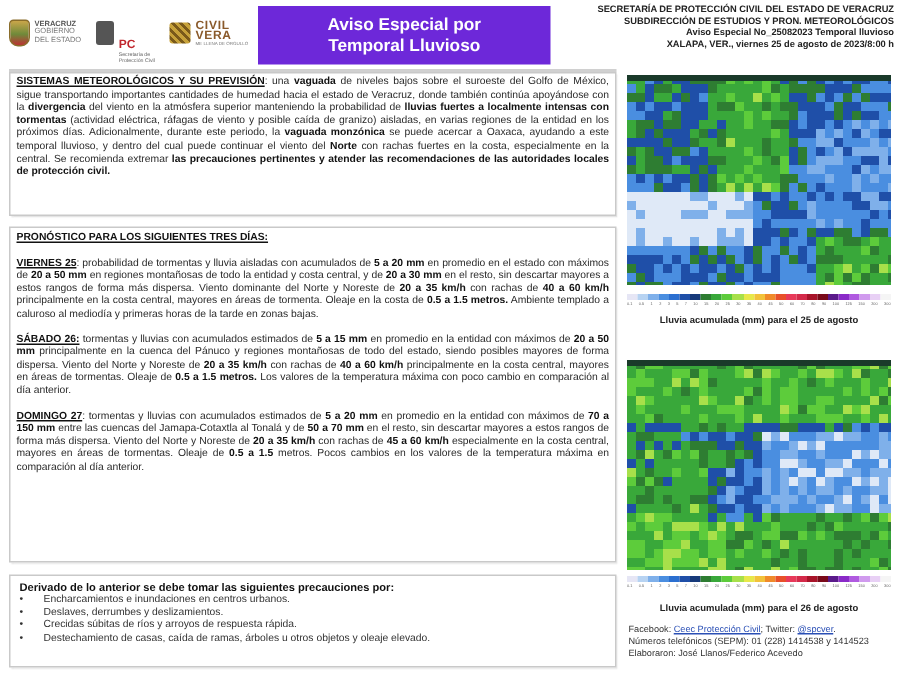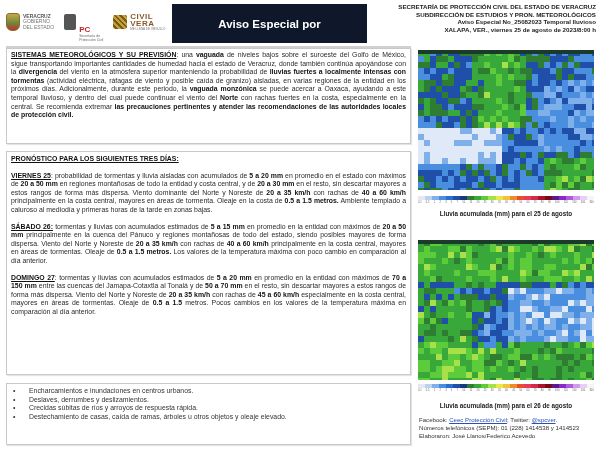--- a/index.html
+++ b/index.html
@@ -9,21 +9,21 @@
   .logo{display:flex;align-items:center;gap:3px;}
   .shield{width:12px;height:16px;border-radius:3px 3px 6px 6px;background:linear-gradient(#caa64a,#6f8a3a 55%,#b33 100%);border:1px solid #8a6d2b;}
   .logo-txt{font-size:5px;line-height:5.5px;color:#555;font-weight:bold;}
   .logo-txt .sub{font-weight:normal;color:#777;}
   .pc-badge{width:12px;height:16px;background:#555;border-radius:2px;}
   .pc-txt{font-size:8px;font-weight:bold;color:#c0262d;line-height:8px;margin-top:24px;}
   .pc-sub{font-size:3.5px;color:#666;line-height:4px;}
   .vc-mark{width:14px;height:14px;background:repeating-linear-gradient(45deg,#c7a23a 0 2px,#7a5a1a 2px 4px);border-radius:2px;}
   .vc-txt{font-size:8px;font-weight:bold;color:#8a5a2b;line-height:7px;letter-spacing:0.5px;}
   .vc-sub{font-size:3px;color:#777;}
-  .title-box{position:absolute;left:172px;top:4px;width:195px;height:39px;background:#0f172a;color:#fff;display:flex;flex-direction:column;align-items:center;justify-content:center;font-weight:bold;font-size:11.5px;line-height:14px;text-align:center;}
+  .title-box{position:absolute;left:172px;top:4px;width:195px;height:39px;background:#6d28d9;color:#fff;display:flex;flex-direction:column;align-items:center;justify-content:center;font-weight:bold;font-size:11.5px;line-height:14px;text-align:center;}
   .agency{position:absolute;right:4px;top:3px;width:225px;text-align:right;font-size:6.2px;line-height:7.6px;color:#222;font-weight:bold;}
   .rule{position:absolute;left:6px;top:46px;width:405px;height:2px;background:#d0d0d0;}
   .box{position:absolute;border:1px solid #c9c9c9;box-shadow:1px 1px 1px #e4e4e4;background:#fff;box-sizing:border-box;font-size:6.9px;line-height:8.6px;color:#2a2a2a;text-align:justify;}
   .box b{color:#111;}
   .u{text-decoration:underline;font-weight:bold;color:#111;}
   .box1{left:6px;top:48px;width:405px;height:96px;padding:2px 4px;}
   .box2{left:6px;top:151px;width:405px;height:224px;padding:3px 4px;}
   .box3{left:6px;top:383px;width:405px;height:62px;padding:3px 6px;}
   .p{margin:0 0 8px 0;}
   .gap{height:8px;}
@@ -72,20 +72,21 @@
       <div class="vc-mark"></div>
       <div>
         <div class="vc-txt">CIVIL</div>
         <div class="vc-txt">VERA</div>
         <div class="vc-sub">ME LLENA DE ORGULLO</div>
       </div>
     </div>
   </div>
   <div class="title-box">
     <div>Aviso Especial por</div>
+    <div>Temporal Lluvioso</div>
   </div>
   <div class="agency">
     <div>SECRETARÍA DE PROTECCIÓN CIVIL DEL ESTADO DE VERACRUZ</div>
     <div>SUBDIRECCIÓN DE ESTUDIOS Y PRON. METEOROLÓGICOS</div>
     <div>Aviso Especial No_25082023 Temporal lluvioso</div>
     <div>XALAPA, VER., viernes 25 de agosto de 2023/8:00 h</div>
   </div>
   <div class="rule"></div>
 </div>
 
@@ -97,20 +98,21 @@
   <div class="u">PRONÓSTICO PARA LOS SIGUIENTES TRES DÍAS:</div>
   <div class="gap"></div>
   <div id="days">
       <div class="p"><span class="u">VIERNES 25</span><span>: probabilidad de tormentas y lluvia aisladas con acumulados de </span><b>5 a 20 mm</b><span> en promedio en el estado con máximos de </span><b>20 a 50 mm</b><span> en regiones montañosas de todo la entidad y costa central, y de </span><b>20 a 30 mm</b><span> en el resto, sin descartar mayores a estos rangos de forma más dispersa. Viento dominante del Norte y Noreste de </span><b>20 a 35 km/h</b><span> con rachas de </span><b>40 a 60 km/h</b><span> principalmente en la costa central, mayores en áreas de tormenta. Oleaje en la costa de </span><b>0.5 a 1.5 metros.</b><span> Ambiente templado a caluroso al mediodía y primeras horas de la tarde en zonas bajas.</span></div>
       <div class="p"><span class="u">SÁBADO 26:</span><span> tormentas y lluvias con acumulados estimados de </span><b>5 a 15 mm</b><span> en promedio en la entidad con máximos de </span><b>20 a 50 mm</b><span> principalmente en la cuenca del Pánuco y regiones montañosas de todo del estado, siendo posibles mayores de forma dispersa. Viento del Norte y Noreste de </span><b>20 a 35 km/h</b><span> con rachas de </span><b>40 a 60 km/h</b><span> principalmente en la costa central, mayores en áreas de tormentas. Oleaje de </span><b>0.5 a 1.5 metros.</b><span> Los valores de la temperatura máxima con poco cambio en comparación al día anterior.</span></div>
       <div class="p"><span class="u">DOMINGO 27</span><span>: tormentas y lluvias con acumulados estimados de </span><b>5 a 20 mm</b><span> en promedio en la entidad con máximos de </span><b>70 a 150 mm</b><span> entre las cuencas del Jamapa-Cotaxtla al Tonalá y de </span><b>50 a 70 mm</b><span> en el resto, sin descartar mayores a estos rangos de forma más dispersa. Viento del Norte y Noreste de </span><b>20 a 35 km/h</b><span> con rachas de </span><b>45 a 60 km/h</b><span> especialmente en la costa central, mayores en áreas de tormentas. Oleaje de </span><b>0.5 a 1.5</b><span> metros. Pocos cambios en los valores de la temperatura máxima en comparación al día anterior.</span></div>
     </div>
 </div>
 
 <div class="box box3">
+  <div class="prec-title">Derivado de lo anterior se debe tomar las siguientes precauciones por:</div>
   <ul class="prec-list" id="prec-list">
       <li>
         <span class="dot">•</span>
         <span>Encharcamientos e inundaciones en centros urbanos.</span>
       </li>
       <li>
         <span class="dot">•</span>
         <span>Deslaves, derrumbes y deslizamientos.</span>
       </li>
       <li>

